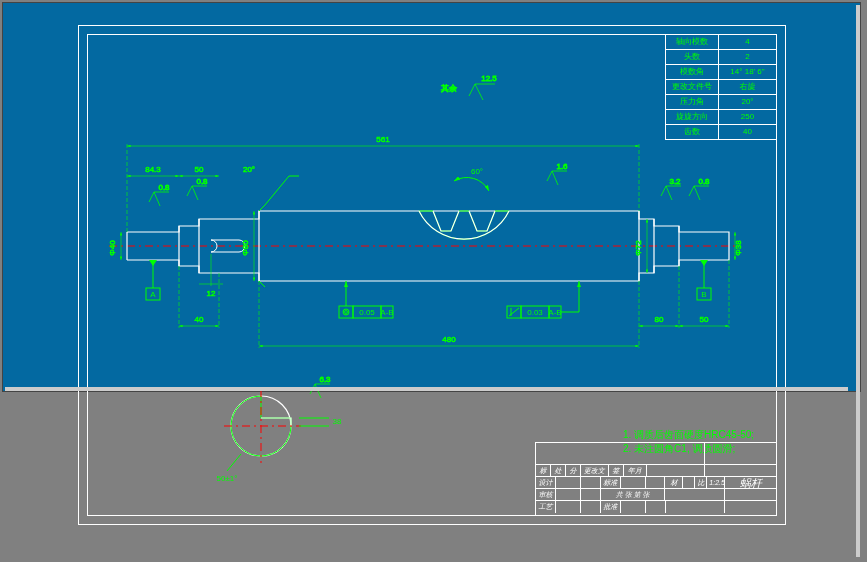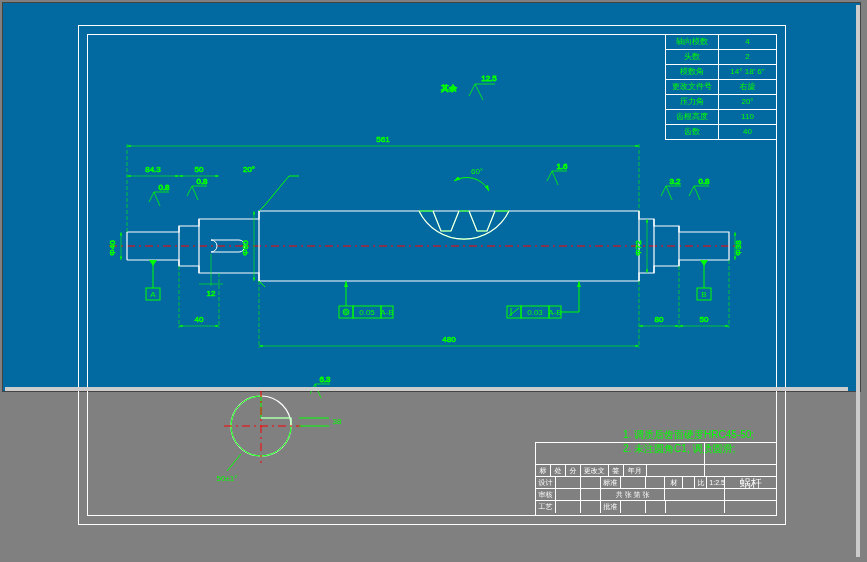--- a/index.html
+++ b/index.html
@@ -8,21 +8,21 @@
   .scrollbar-h { position: absolute; bottom: 0; left: 2px; width: 843px; height: 4px; background: #ccc; }
   .scrollbar-v { position: absolute; right: 0; top: 2px; width: 4px; height: 552px; background: #ccc; }
   .drawing-frame { position: absolute; left: 75px; top: 22px; width: 708px; height: 500px; border: 1px solid #fff; }
   .inner-frame { position: absolute; left: 8px; top: 8px; right: 8px; bottom: 8px; border: 1px solid #fff; }
 
   .param-table { position: absolute; right: 8px; top: 8px; border-collapse: collapse; font-size: 8px; color: #fff; }
   .param-table td { border: 1px solid #fff; padding: 2px 6px; text-align: center; height: 14px; line-height: 10px; }
   .param-table td.label { color: #0f0; min-width: 48px; }
   .param-table td.value { color: #0f0; min-width: 58px; }
 
-  .title-block { position: absolute; right: 8px; bottom: 8px; border: 1px solid #fff; width: 242px; height: 74px; font-size: 7px; color: #fff; }
+  .title-block { position: absolute; right: 8px; bottom: 8px; border: 1px solid #fff; width: 242px; height: 74px; font-size: 7px; color: #fff; font-style: italic; }
   .title-block .row { display: flex; height: 12px; border-bottom: 1px solid #fff; }
   .title-block .cell { border-right: 1px solid #fff; text-align: center; line-height: 12px; padding: 0 2px; overflow: hidden; }
 
   .tech-req { position: absolute; left: 544px; top: 402px; font-size: 11px; color: #0f0; }
   .tech-req .title { font-size: 13px; margin-bottom: 4px; }
   .tech-req .item { font-size: 10px; line-height: 14px; }
 
   .green { stroke: #0f0; fill: none; }
   .white { stroke: #fff; fill: none; }
   .red-dash { stroke: #f00; stroke-dasharray: 8 4 2 4; fill: none; }
@@ -56,22 +56,22 @@
           </tr>
           <tr>
             <td class="label">更改文件号</td>
             <td class="value">右旋</td>
           </tr>
           <tr>
             <td class="label">压力角</td>
             <td class="value">20°</td>
           </tr>
           <tr>
-            <td class="label">齿根高度</td>
-            <td class="value">110</td>
+            <td class="label">旋旋方向</td>
+            <td class="value">250</td>
           </tr>
           <tr>
             <td class="label">齿数</td>
             <td class="value">40</td>
           </tr>
         </tbody>
     </table>
 
     <div class="tech-req">
       <div class="item">1. 调质后齿面硬度HRC45-50;</div>

